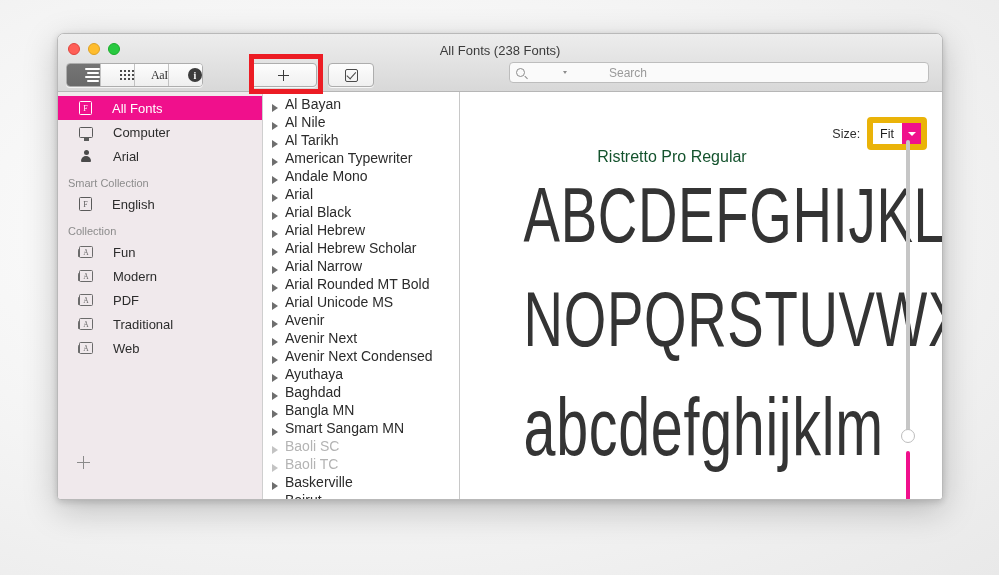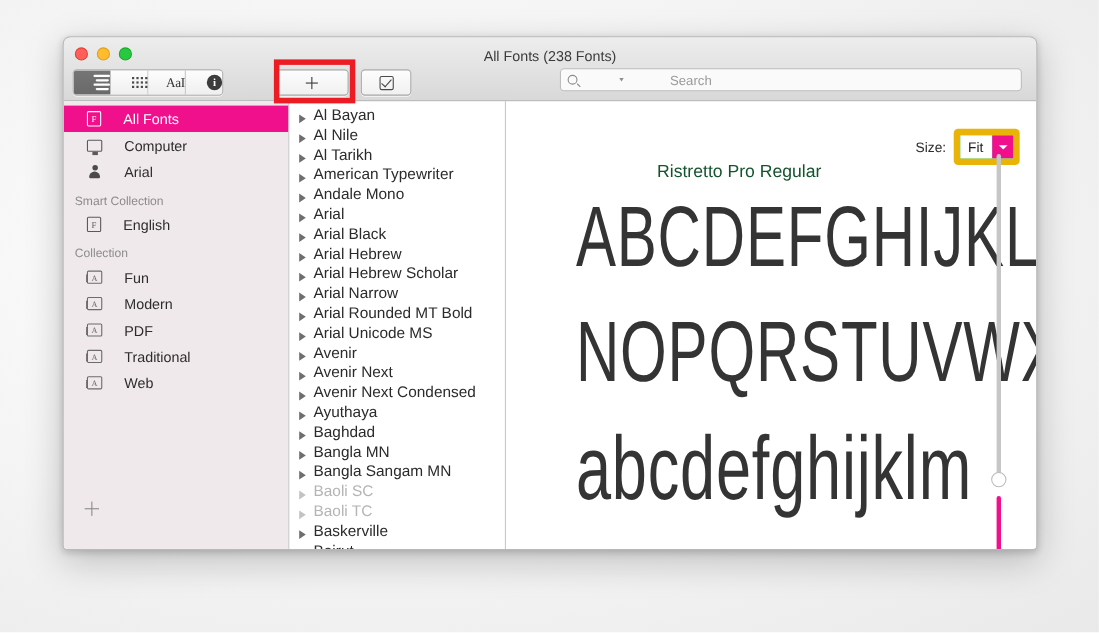--- a/index.html
+++ b/index.html
@@ -629,21 +629,21 @@
         <div class="font-row">
             <span class="tri"></span>
             <span>Baghdad</span>
           </div>
         <div class="font-row">
             <span class="tri"></span>
             <span>Bangla MN</span>
           </div>
         <div class="font-row">
             <span class="tri"></span>
-            <span>Bangla Sangam MN</span>
+            <span>Smart Sangam MN</span>
           </div>
         <div class="font-row disabled">
             <span class="tri"></span>
             <span>Baoli SC</span>
           </div>
         <div class="font-row disabled">
             <span class="tri"></span>
             <span>Baoli TC</span>
           </div>
         <div class="font-row">

